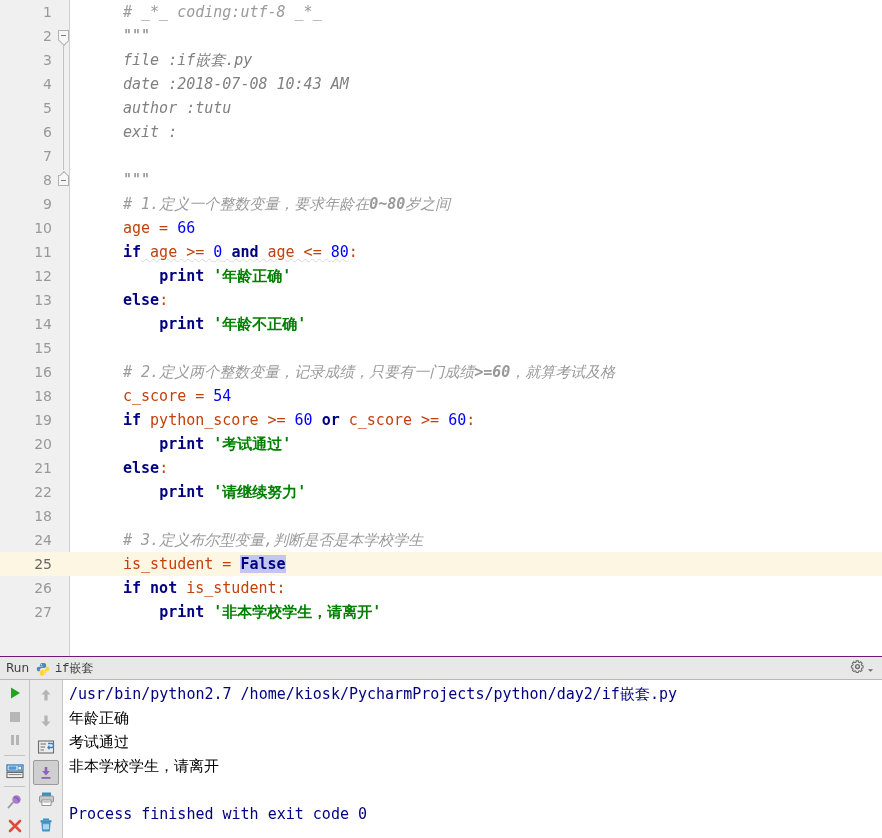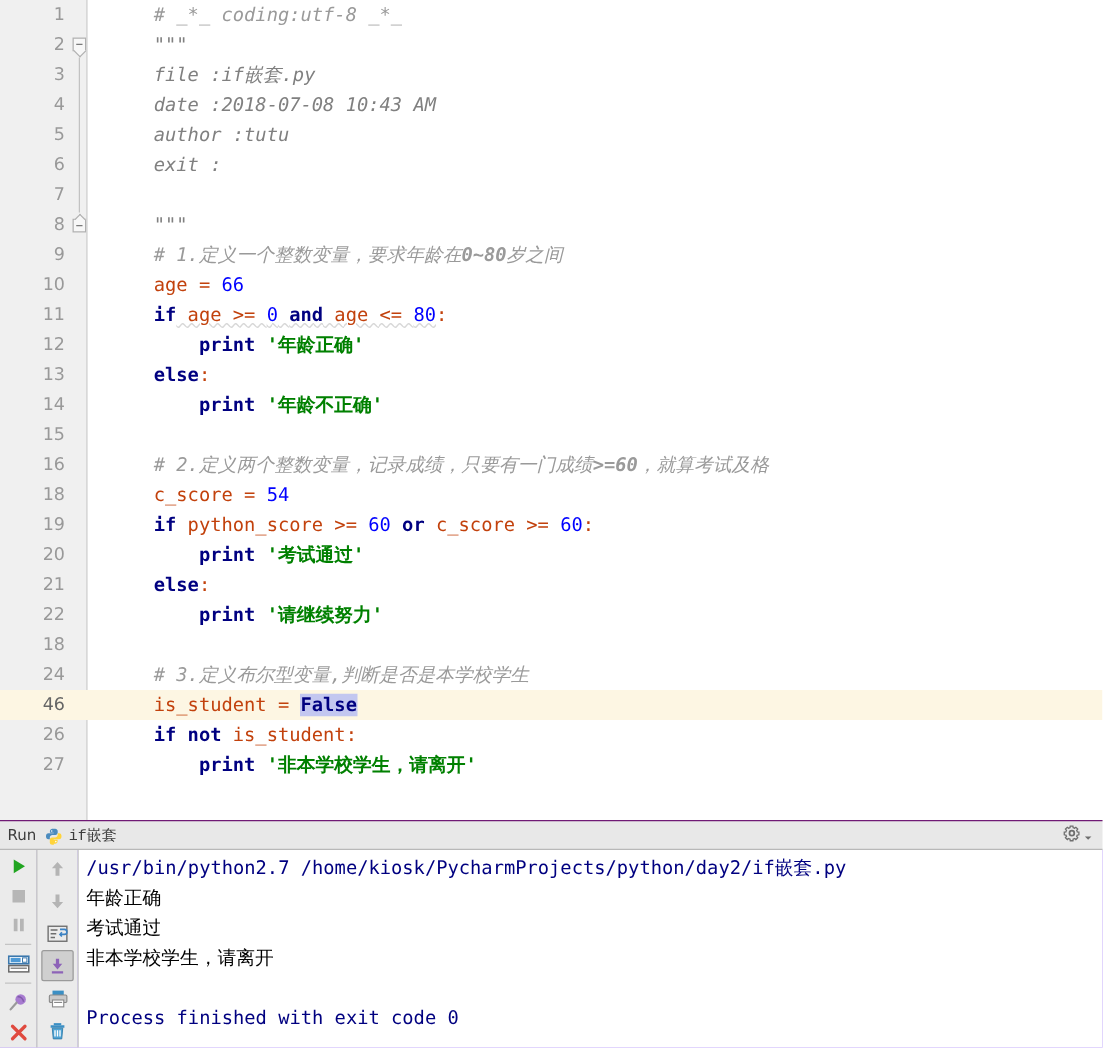--- a/index.html
+++ b/index.html
@@ -173,21 +173,21 @@
     right: 8px;
     top: 2px;
     display: flex;
     align-items: center;
     gap: 2px;
   }
 
   .run-body {
     flex: 1;
     display: flex;
-    background: #8b5cf6;
+    background: #15803d;
     min-height: 0;
   }
   .tool-col {
     width: 29px;
     background: #ebebeb;
     padding-top: 2px;
     display: flex;
     flex-direction: column;
     align-items: center;
     flex: none;
@@ -258,21 +258,21 @@
         <div class="line"><span class="ln">14</span><span class="code"><span class="plain">    </span><span class="kw">print</span><span class="plain"> </span><span class="str">'年龄不正确'</span></span></div>
         <div class="line"><span class="ln">15</span><span class="code"></span></div>
         <div class="line"><span class="ln">16</span><span class="code"><span class="cm"># 2.</span><span class="cm">定义两个整数变量，记录成绩，只要有一门成绩</span><span class="cmb">&gt;=60</span><span class="cm">，就算考试及格</span></span></div>
         <div class="line"><span class="ln">18</span><span class="code"><span class="plain">c_score = </span><span class="num">54</span></span></div>
         <div class="line"><span class="ln">19</span><span class="code"><span class="kw">if</span><span class="plain"> python_score &gt;= </span><span class="num">60</span><span class="plain"> </span><span class="kw">or</span><span class="plain"> c_score &gt;= </span><span class="num">60</span><span class="plain">:</span></span></div>
         <div class="line"><span class="ln">20</span><span class="code"><span class="plain">    </span><span class="kw">print</span><span class="plain"> </span><span class="str">'考试通过'</span></span></div>
         <div class="line"><span class="ln">21</span><span class="code"><span class="kw">else</span><span class="plain">:</span></span></div>
         <div class="line"><span class="ln">22</span><span class="code"><span class="plain">    </span><span class="kw">print</span><span class="plain"> </span><span class="str">'请继续努力'</span></span></div>
         <div class="line"><span class="ln">18</span><span class="code"></span></div>
         <div class="line"><span class="ln">24</span><span class="code"><span class="cm"># 3.</span><span class="cm">定义布尔型变量,判断是否是本学校学生</span></span></div>
-        <div class="line current"><span class="ln cur">46</span><span class="code"><span class="plain">is_student = </span><span class="kw sel">False</span></span></div>
+        <div class="line current"><span class="ln cur">25</span><span class="code"><span class="plain">is_student = </span><span class="kw sel">False</span></span></div>
         <div class="line"><span class="ln">26</span><span class="code"><span class="kw">if</span><span class="plain"> </span><span class="kw">not</span><span class="plain"> is_student:</span></span></div>
         <div class="line"><span class="ln">27</span><span class="code"><span class="plain">    </span><span class="kw">print</span><span class="plain"> </span><span class="str">'非本学校学生，请离开'</span></span></div>
         <div class="fold" style="top: 30px;"></div>
         <div class="fold-arrow" style="top: 40px;">
           <i></i>
         </div>
         <div class="fold" style="top: 175px;"></div>
         <div class="fold-arrow up" style="top: 169px;">
           <i></i>
         </div>

